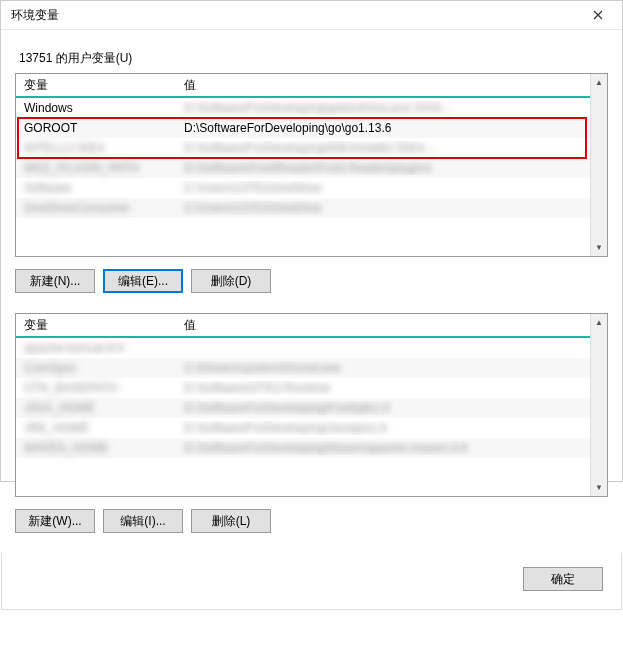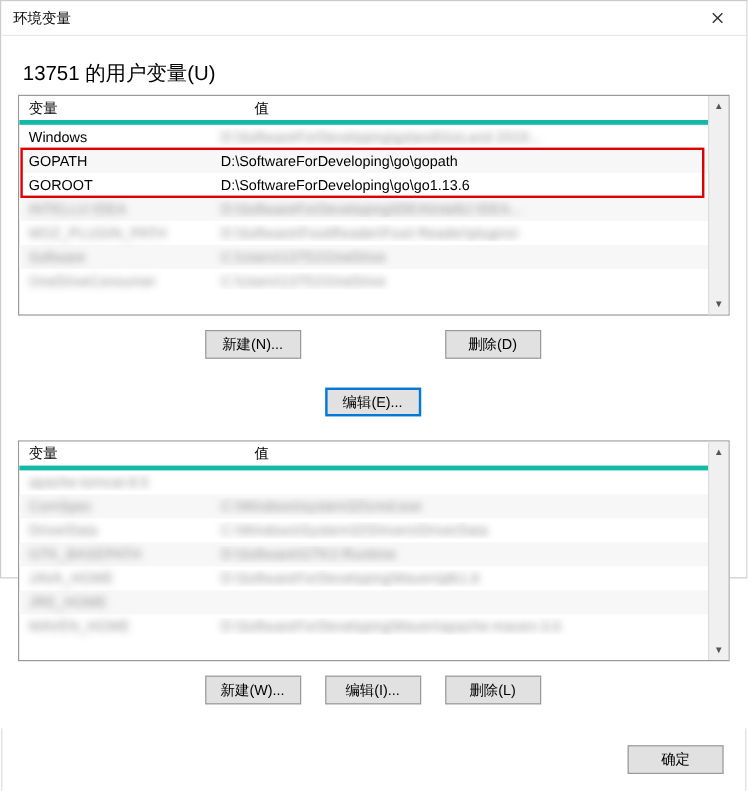--- a/index.html
+++ b/index.html
@@ -42,41 +42,40 @@
       flex: 1;
       padding: 10px 14px;
       display: flex;
       flex-direction: column;
     }
     .group {
       margin-bottom: 12px;
     }
     .group-label {
       margin: 10px 0 6px 4px;
-      font-size: 17px;
+      font-size: 12px;
     }
     .table-wrap {
       border: 1px solid #999;
       background: #fff;
       position: relative;
     }
     .table-scroll {
       display: flex;
     }
     .table-body {
       flex: 1;
       overflow: hidden;
     }
     .table-header {
       display: flex;
       background: #fff;
-      border-bottom: 4px solid #14b8a6;
+      border-bottom: 2px solid #14b8a6;
       height: 24px;
       align-items: center;
-      gap: 28px;
     }
     .col-var {
       width: 160px;
       padding: 0 8px;
       font-size: 12px;
     }
     .col-val {
       flex: 1;
       padding: 0 8px;
       font-size: 12px;
@@ -119,41 +118,40 @@
       color: #555;
       cursor: pointer;
     }
     .scroll-arrow.down {
       position: absolute;
       bottom: 0;
       width: 100%;
     }
     .btn-row {
       display: flex;
-      justify-content: center;
-      gap: 20px;
+      justify-content: flex-start;
+      gap: 8px;
       padding: 12px 2px 8px 0;
     }
     .btn {
       min-width: 80px;
       height: 24px;
       border: 1px solid #999;
       background: #e1e1e1;
       font-size: 12px;
       font-family: inherit;
       padding: 0 12px;
       cursor: pointer;
       display: inline-flex;
       align-items: center;
       justify-content: center;
     }
     .btn.focused {
       border: 2px solid #0078d7;
       padding: 0 11px;
-      margin-top: 48px;
     }
     .footer {
       display: flex;
       justify-content: flex-end;
       gap: 16px;
       padding: 14px 18px 18px 0;
       border: 1px solid #ddd;
       border-top: none;
       margin: 0 -14px -10px -14px;
       background: #fff;
@@ -184,24 +182,20 @@
             <div class="table-header">
               <div class="col-var">变量</div>
               <div class="col-val">值</div>
             </div>
             <div id="user-rows">
                 <div class="row val-blurred">
                   <div class="col-var">Windows</div>
                   <div class="col-val">D:\SoftwareForDeveloping\goland\GoLand 2019...</div>
                 </div>
                 <div class="row">
-                  <div class="col-var">GOPATH</div>
-                  <div class="col-val">D:\SoftwareForDeveloping\go\gopath</div>
-                </div>
-                <div class="row">
                   <div class="col-var">GOROOT</div>
                   <div class="col-val">D:\SoftwareForDeveloping\go\go1.13.6</div>
                 </div>
                 <div class="row blurred">
                   <div class="col-var">INTELLIJ IDEA</div>
                   <div class="col-val">D:\SoftwareForDeveloping\IDEA\IntelliJ IDEA...</div>
                 </div>
                 <div class="row blurred">
                   <div class="col-var">MOZ_PLUGIN_PATH</div>
                   <div class="col-val">D:\Software\FoxitReader\Foxit Reader\plugins\</div>
@@ -237,36 +231,33 @@
             <div class="table-header">
               <div class="col-var">变量</div>
               <div class="col-val">值</div>
             </div>
             <div id="sys-rows">
                 <div class="row blurred">
                   <div class="col-val">apache-tomcat-8.5</div>
                 </div>
                 <div class="row blurred">
                   <div class="col-var">ComSpec</div>
-                  <div class="col-val">C:\Windows\system32\cmd.exe</div>
-                </div>
-                <div class="row blurred">
-                  <div class="col-var">DriverData</div>
-                  <div class="col-val">C:\Windows\System32\Drivers\DriverData</div>
+                  <div class="col-val">C:\Drivers\system32\cmd.exe</div>
                 </div>
                 <div class="row blurred">
                   <div class="col-var">GTK_BASEPATH</div>
                   <div class="col-val">D:\Software\GTK2-Runtime</div>
                 </div>
                 <div class="row blurred">
                   <div class="col-var">JAVA_HOME</div>
-                  <div class="col-val">D:\SoftwareForDeveloping\Maven\jdk1.8</div>
+                  <div class="col-val">D:\SoftwareForDeveloping\Foxit\jdk1.8</div>
                 </div>
                 <div class="row blurred">
                   <div class="col-var">JRE_HOME</div>
+                  <div class="col-val">D:\SoftwareForDeveloping\Java\jre1.8</div>
                 </div>
                 <div class="row blurred">
                   <div class="col-var">MAVEN_HOME</div>
                   <div class="col-val">D:\SoftwareForDeveloping\Maven\apache-maven-3.6</div>
                 </div>
               </div>
           </div>
           <div class="scrollbar-v">
             <div class="scroll-arrow">▲</div>
             <div class="scroll-arrow down">▼</div>

